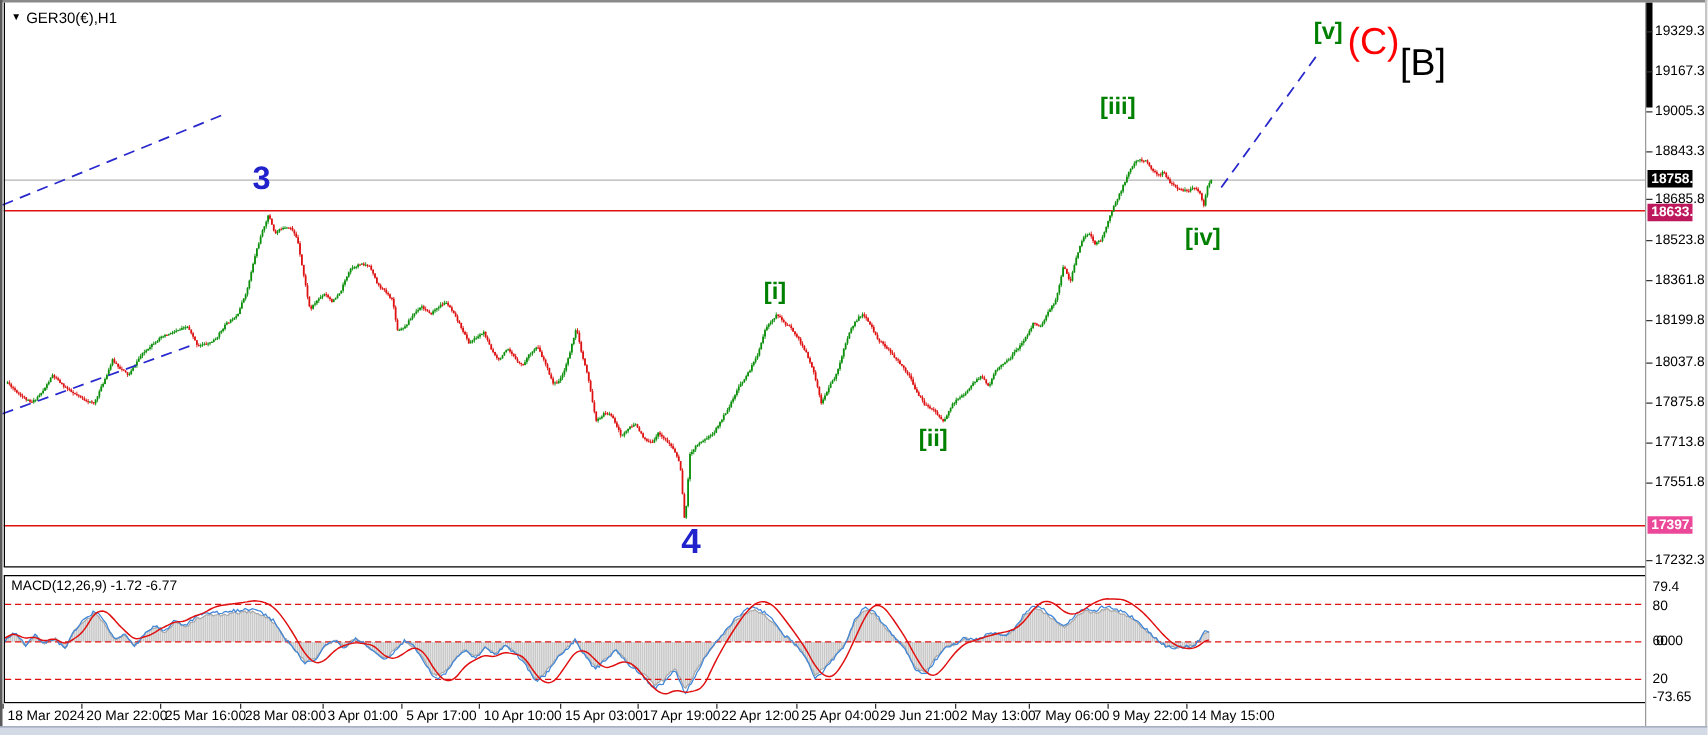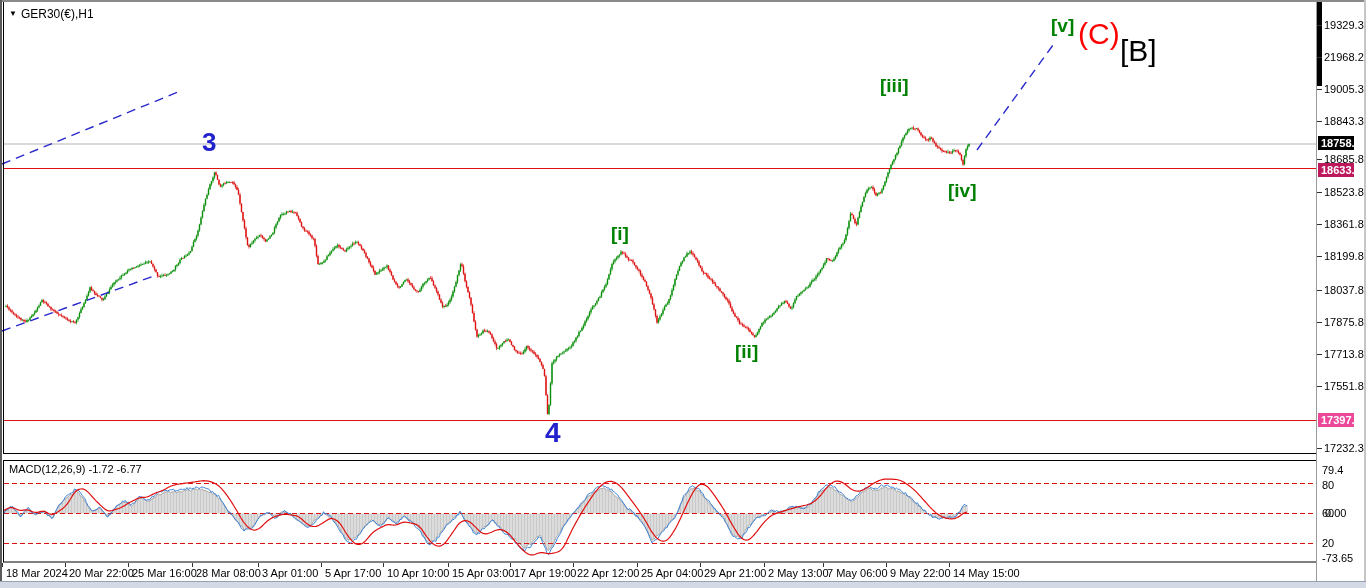--- a/index.html
+++ b/index.html
@@ -1987,21 +1987,21 @@
   <div class="frame" style="left:1316px;top:2px;width:1px;height:579px;background:#9a9a9a;"></div>
   <div class="frame" style="left:1317px;top:2px;width:5px;height:84px;background:#000;"></div>
   <div class="frame" style="left:0;top:0;width:1366px;height:2px;background:#8a8a8a;"></div>
   <div class="frame" style="left:0;top:0;width:2px;height:588px;background:#5a5a5a;"></div>
   <div class="frame" style="left:1364px;top:0;width:2px;height:588px;background:#c6c6c6;"></div>
   <div class="frame" style="left:0;top:581px;width:1366px;height:7px;background:#d3dae5;border-top:1px solid #96a1b3;box-sizing:border-box;"></div>
 
 <div class="tick-h" style="top: 25px;"></div>
     <div class="axlbl" style="left: 1324px; top: 19px;">19329.3</div>
     <div class="tick-h" style="top: 57px;"></div>
-    <div class="axlbl" style="left: 1324px; top: 51px;">21968.2</div>
+    <div class="axlbl" style="left: 1324px; top: 51px;">19167.3</div>
     <div class="tick-h" style="top: 89px;"></div>
     <div class="axlbl" style="left: 1324px; top: 83px;">19005.3</div>
     <div class="tick-h" style="top: 121px;"></div>
     <div class="axlbl" style="left: 1324px; top: 115px;">18843.3</div>
     <div class="tick-h" style="top: 159px;"></div>
     <div class="axlbl" style="left: 1324px; top: 153px;">18685.8</div>
     <div class="tick-h" style="top: 192px;"></div>
     <div class="axlbl" style="left: 1324px; top: 186px;">18523.8</div>
     <div class="tick-h" style="top: 224px;"></div>
     <div class="axlbl" style="left: 1324px; top: 218px;">18361.8</div>
@@ -2046,21 +2046,21 @@
     <div class="axlbl" style="left: 69px; top: 567px; text-align: center;">20 Mar 22:00</div>
     <div class="axlbl" style="left: 132px; top: 567px;">25 Mar 16:00</div>
     <div class="axlbl" style="left: 196px; top: 567px;">28 Mar 08:00</div>
     <div class="axlbl" style="left: 262px; top: 567px;">3 Apr 01:00</div>
     <div class="axlbl" style="left: 325px; top: 567px;">5 Apr 17:00</div>
     <div class="axlbl" style="left: 387px; top: 567px;">10 Apr 10:00</div>
     <div class="axlbl" style="left: 452px; top: 567px;">15 Apr 03:00</div>
     <div class="axlbl" style="left: 514px; top: 567px;">17 Apr 19:00</div>
     <div class="axlbl" style="left: 577px; top: 567px;">22 Apr 12:00</div>
     <div class="axlbl" style="left: 641px; top: 567px;">25 Apr 04:00</div>
-    <div class="axlbl" style="left: 704px; top: 567px;">29 Apr 21:00</div>
+    <div class="axlbl" style="left: 704px; top: 567px;">29 Jun 21:00</div>
     <div class="axlbl" style="left: 768px; top: 567px;">2 May 13:00</div>
     <div class="axlbl" style="left: 827px; top: 567px;">7 May 06:00</div>
     <div class="axlbl" style="left: 890px; top: 567px;">9 May 22:00</div>
     <div class="axlbl" style="left: 953px; top: 567px;">14 May 15:00</div>
     <div class="ann" style="left: 202px; top: 129px; color: rgb(34, 34, 204); font-size: 26px; font-weight: 700;">3</div>
     <div class="ann" style="left: 545px; top: 419px; color: rgb(34, 34, 204); font-size: 28px; font-weight: 700;">4</div>
     <div class="ann" style="left: 611px; top: 224px; color: rgb(0, 128, 0); font-size: 19px; font-weight: 700;">[i]</div>
     <div class="ann" style="left: 735px; top: 342px; color: rgb(0, 128, 0); font-size: 19px; font-weight: 700;">[ii]</div>
     <div class="ann" style="left: 880px; top: 76px; color: rgb(0, 128, 0); font-size: 19px; font-weight: 700;">[iii]</div>
     <div class="ann" style="left: 948px; top: 181px; color: rgb(0, 128, 0); font-size: 19px; font-weight: 700;">[iv]</div>

